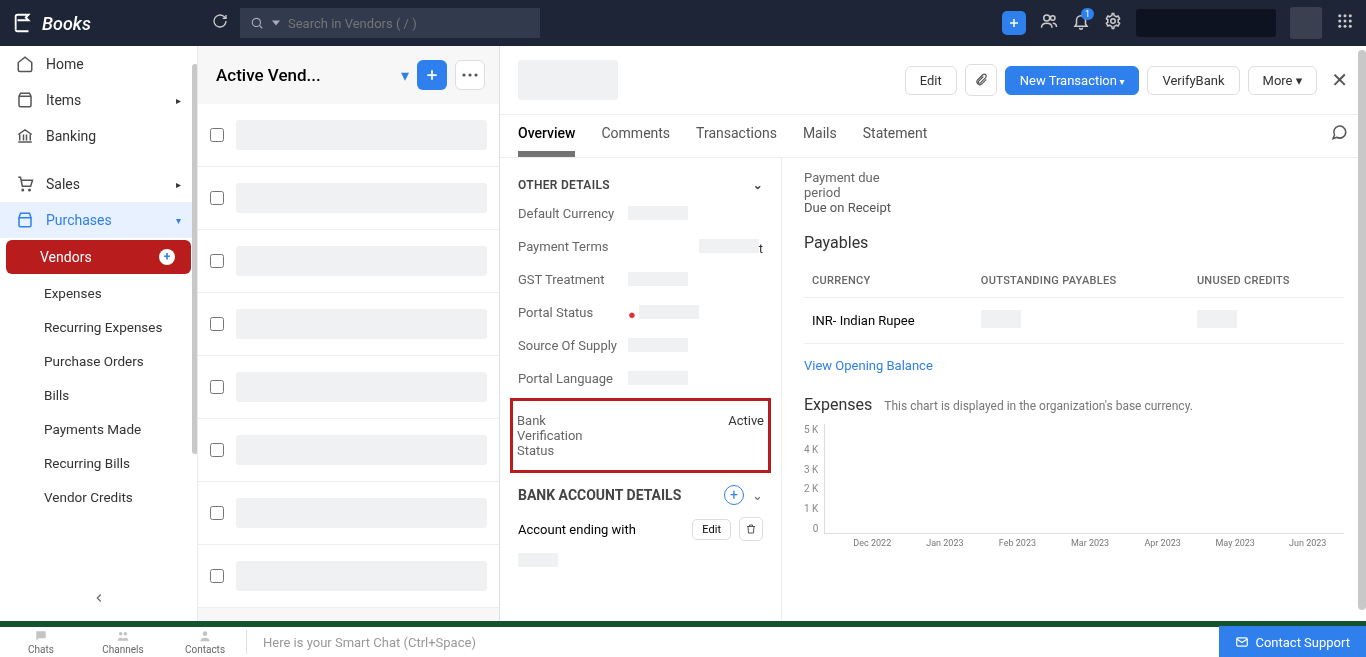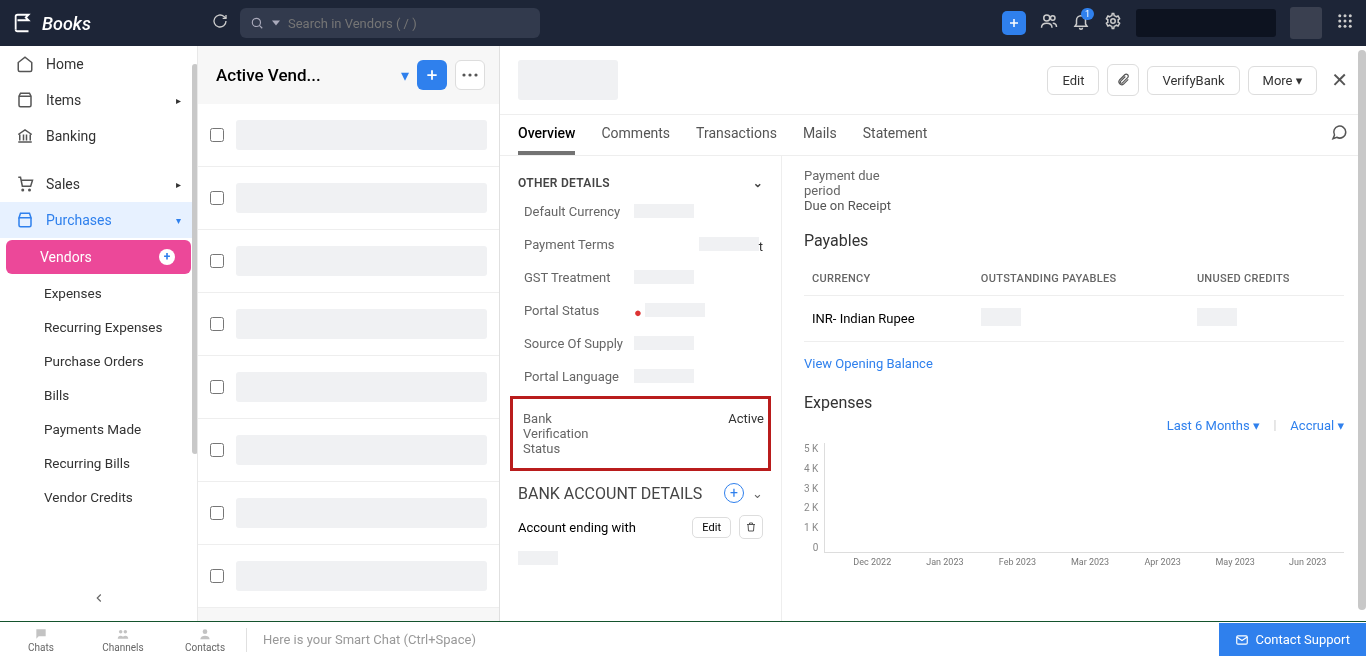--- a/index.html
+++ b/index.html
@@ -4,36 +4,36 @@
 <style>
 * { margin: 0; padding: 0; box-sizing: border-box; font-family: -apple-system, BlinkMacSystemFont, "Segoe UI", Roboto, sans-serif; }
 body { background: #f7f7f7; width: 1366px; height: 657px; overflow: hidden; position: relative; }
 
 
 .topbar { height: 46px; background: #1d2537; display: flex; align-items: center; padding: 0 12px; color: #fff; }
 .logo-area { display: flex; align-items: center; gap: 8px; width: 188px; }
 .logo-icon { width: 22px; height: 22px; }
 .logo-text { font-size: 18px; font-weight: 500; font-style: italic; }
 .refresh-icon { margin: 0 12px; cursor: pointer; }
-.search-box { display: flex; align-items: center; background: #323a4d; border-radius: 6px; height: 30px; width: 300px; padding: 0 10px; gap: 8px; }
+.search-box { display: flex; align-items: center; background: #323a4d; border-radius: 0; height: 30px; width: 300px; padding: 0 10px; gap: 8px; }
 .search-box input { background: transparent; border: none; outline: none; color: #aab; font-size: 13px; flex: 1; }
 .search-box svg { flex-shrink: 0; }
 .topbar-right { margin-left: auto; display: flex; align-items: center; gap: 14px; }
 .plus-btn { width: 24px; height: 24px; background: #2f80ed; border-radius: 5px; display: flex; align-items: center; justify-content: center; cursor: pointer; }
 .topbar-icon { cursor: pointer; position: relative; }
 .notif-badge { position: absolute; top: -4px; right: -4px; background: #2f80ed; color: #fff; font-size: 9px; border-radius: 8px; padding: 1px 4px; }
 .org-box { width: 140px; height: 28px; background: #0d1320; border-radius: 3px; }
 .avatar-box { width: 32px; height: 32px; background: #3a4050; border-radius: 3px; }
 .apps-grid { cursor: pointer; }
 
 
 .sidebar { position: absolute; top: 46px; left: 0; width: 198px; height: 575px; background: #fff; border-right: 1px solid #e8e8e8; overflow-y: auto; }
 .nav-item { display: flex; align-items: center; padding: 9px 16px; gap: 12px; font-size: 14px; color: #333; cursor: pointer; position: relative; }
 .nav-item.active { background: #e7f1ff; color: #2f80ed; }
-.nav-item.selected { background: #ec4899; color: #fff; border-radius: 6px; margin: 2px 6px; align-items: center; }
+.nav-item.selected { background: #b91c1c; color: #fff; border-radius: 6px; margin: 2px 6px; align-items: center; }
 .nav-item .chevron { margin-left: auto; font-size: 10px; }
 .nav-sub { padding-left: 44px; font-size: 13.5px; }
 .nav-icon { width: 18px; height: 18px; display: flex; align-items: center; justify-content: center; }
 .add-circle { margin-left: auto; width: 16px; height: 16px; background: #fff; color: #2f80ed; border-radius: 50%; display: flex; align-items: center; justify-content: center; font-size: 12px; font-weight: bold; }
 .collapse-btn { position: absolute; bottom: 6px; left: 0; width: 198px; text-align: center; padding: 6px; cursor: pointer; color: #666; }
 
 
 .list-col { position: absolute; top: 46px; left: 198px; width: 302px; height: 575px; background: #f7f7f7; border-right: 1px solid #e0e0e0; }
 .list-header { display: flex; align-items: center; padding: 14px 14px 14px 18px; gap: 8px; }
 .list-title { font-size: 17px; font-weight: 500; color: #000000; flex: 1; white-space: nowrap; overflow: hidden; text-overflow: ellipsis; }
@@ -50,29 +50,29 @@
 .detail-header { display: flex; align-items: center; padding: 14px 18px; border-bottom: 1px solid #eee; gap: 8px; }
 .vendor-name-blur { width: 100px; height: 40px; background: #f0f1f3; border-radius: 3px; margin-right: auto; }
 .btn { padding: 6px 14px; border: 1px solid #ddd; border-radius: 6px; background: #fff; font-size: 13px; cursor: pointer; color: #333; }
 .btn.primary { background: #2f80ed; color: #fff; border-color: #2f80ed; }
 .btn.primary::after { content: " ▾"; font-size: 10px; }
 .icon-btn { width: 32px; height: 32px; border: 1px solid #ddd; border-radius: 6px; display: flex; align-items: center; justify-content: center; cursor: pointer; }
 .close-x { margin-left: 6px; cursor: pointer; font-size: 20px; color: #555; }
 
 .tabs { display: flex; gap: 26px; padding: 0 18px; border-bottom: 1px solid #eee; font-size: 14px; }
 .tab { padding: 10px 0; color: #555; cursor: pointer; }
-.tab.active { color: #000; font-weight: 500; border-bottom: 4px solid #737373; }
+.tab.active { color: #000; font-weight: 500; border-bottom: 6px solid #737373; }
 .chat-icon { margin-left: auto; padding: 8px 0; cursor: pointer; }
 
 .detail-body { display: flex; height: calc(100% - 110px); }
 .detail-left { width: 282px; padding: 14px 18px; border-right: 1px solid #eee; overflow-y: auto; font-size: 13px; }
 .section-title { font-size: 12px; font-weight: 600; color: #444; letter-spacing: 0.3px; padding: 6px 0; display: flex; align-items: center; cursor: pointer; }
 .section-title .caret { margin-left: auto; }
 .field-row { display: flex; padding: 8px 0; gap: 10px; }
-.field-label { color: #666; width: 100px; font-size: 13px; margin-left: 6px; }
+.field-label { color: #666; width: 100px; font-size: 13px; }
 .field-value { color: #333; flex: 1; font-size: 13px; }
 .field-blur { width: 60px; height: 14px; background: #f0f1f3; display: inline-block; }
 .highlight-box { border: 3px solid #b91c1c; padding: 4px; margin: 2px -8px; }
 .bank-acc-header { display: flex; align-items: center; gap: 8px; padding: 10px 0 4px; }
 .add-circle-blue { width: 20px; height: 20px; border: 1.5px solid #2f80ed; border-radius: 50%; color: #2f80ed; display: flex; align-items: center; justify-content: center; font-size: 14px; cursor: pointer; }
 .small-btn { padding: 3px 9px; border: 1px solid #ddd; border-radius: 5px; font-size: 11px; cursor: pointer; background: #fff; }
 .trash-btn { width: 24px; height: 24px; border: 1px solid #ddd; border-radius: 5px; display: flex; align-items: center; justify-content: center; cursor: pointer; }
 .acc-ending-row { display: flex; align-items: center; padding: 8px 0; gap: 8px; }
 
 .detail-right { flex: 1; padding: 12px 22px; overflow-y: auto; font-size: 13px; }
@@ -87,21 +87,21 @@
 .expenses-title { font-size: 16px; color: #333; }
 .expenses-note { font-size: 12px; color: #777; }
 .chart-controls { display: flex; justify-content: flex-end; gap: 14px; margin-top: 6px; font-size: 12px; }
 .chart-area { margin-top: 10px; display: flex; height: 110px; }
 .y-axis { display: flex; flex-direction: column; justify-content: space-between; font-size: 10px; color: #888; padding-right: 6px; text-align: right; }
 .chart-grid { flex: 1; border-left: 1px solid #ddd; border-bottom: 1px solid #ddd; display: flex; }
 .x-axis { display: flex; margin-left: 32px; margin-top: 4px; font-size: 9px; color: #777; }
 .x-tick { flex: 1; text-align: center; line-height: 1.2; }
 
 
-.bottombar { position: absolute; bottom: 0; left: 0; right: 0; height: 36px; background: #fff; border-top: 1px solid #14532d; display: flex; align-items: center; }
+.bottombar { position: absolute; bottom: 0; left: 0; right: 0; height: 36px; background: #fff; border-top: 6px solid #14532d; display: flex; align-items: center; }
 .bottom-tab { width: 82px; text-align: center; font-size: 10px; color: #666; cursor: pointer; display: flex; flex-direction: column; align-items: center; gap: 1px; }
 .bottom-tab svg { opacity: 0.5; }
 .smart-chat { flex: 1; padding: 0 16px; color: #999; font-size: 13px; }
 .contact-support { background: #2f80ed; color: #fff; padding: 9px 16px; font-size: 13px; cursor: pointer; display: flex; align-items: center; gap: 6px; }
 
 .right-scrollbar { position: absolute; top: 50px; right: 0; width: 8px; height: 560px; background: #c8c8c8; border-radius: 4px; }
 </style>
 </head>
 <body>
 
@@ -311,20 +311,21 @@
 <div class="detail">
 
   <div class="detail-header">
     <div class="vendor-name-blur"></div>
     <button class="btn">Edit</button>
     <div class="icon-btn">
       <svg width="14" height="14" viewBox="0 0 24 24" fill="none" stroke="#555" stroke-width="2">
           <path d="M21 11l-8 8a5 5 0 01-7-7l9-9a3.5 3.5 0 015 5l-9 9a2 2 0 01-3-3l8-8"></path>
         </svg>
     </div>
+    <button class="btn primary">New Transaction</button>
     <button class="btn">VerifyBank</button>
     <button class="btn"><span>More</span> ▾</button>
     <span class="close-x">✕</span>
   </div>
 
   <div class="tabs">
     <div class="tab active">Overview</div>
     <div class="tab">Comments</div>
     <div class="tab">Transactions</div>
     <div class="tab">Mails</div>
@@ -367,21 +368,21 @@
         <span class="field-value"><span class="field-blur"></span></span>
       </div>
       <div class="highlight-box">
         <div class="field-row">
           <span class="field-label" style="width:90px">Bank Verification Status</span>
           <span class="field-value" style="text-align:right">Active</span>
         </div>
       </div>
 
       <div class="bank-acc-header">
-        <span style="font-size:16px;font-weight:400;color:#444">BANK ACCOUNT DETAILS</span>
+        <span style="font-size:14px;font-weight:700;color:#444">BANK ACCOUNT DETAILS</span>
         <span style="flex:1"></span>
         <span class="add-circle-blue">+</span>
         <span style="color:#666">⌄</span>
       </div>
       <div class="acc-ending-row">
         <span style="flex:1">Account ending with</span>
         <button class="small-btn">Edit</button>
         <span class="trash-btn">
           <svg width="12" height="12" viewBox="0 0 24 24" fill="none" stroke="#555" stroke-width="2">
               <path d="M4 7h16M9 7V4h6v3M6 7l1 13h10l1-13"></path>
@@ -411,25 +412,21 @@
             <td>INR- Indian Rupee</td>
             <td><span class="field-blur" style="width:40px;height:18px"></span></td>
             <td><span class="field-blur" style="width:40px;height:18px"></span></td>
           </tr>
         </tbody>
       </table>
       <div style="margin-top:14px"><span class="link">View Opening Balance</span></div>
 
       <div class="expenses-header">
         <span class="expenses-title">Expenses</span>
-      </div>
-      <div class="chart-controls">
-        <span class="link"><span>Last 6 Months</span> ▾</span>
-        <span style="color:#ccc">|</span>
-        <span class="link"><span>Accrual</span> ▾</span>
+        <span class="expenses-note">This chart is displayed in the organization's base currency.</span>
       </div>
       <div class="chart-area">
         <div class="y-axis">
           <span>5 K</span>
           <span>4 K</span>
           <span>3 K</span>
           <span>2 K</span>
           <span>1 K</span>
           <span>0</span>
         </div>

